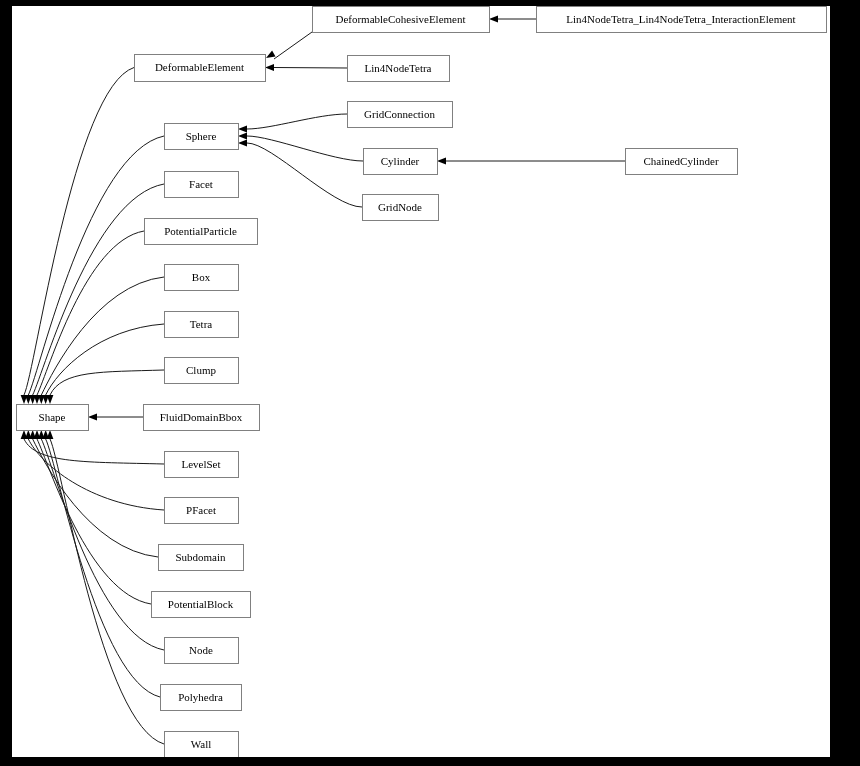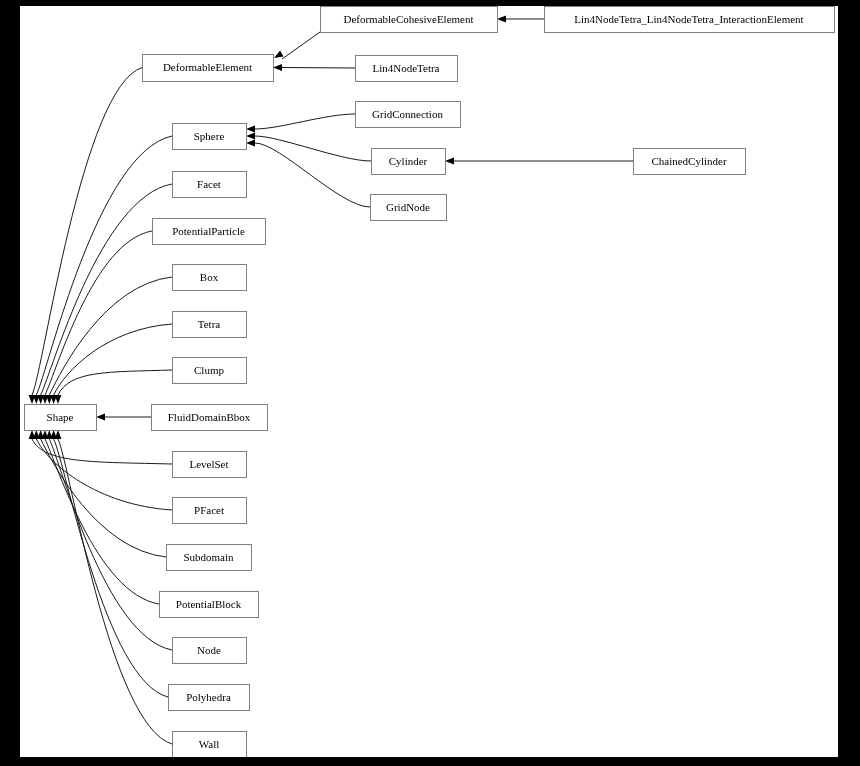--- a/index.html
+++ b/index.html
@@ -15,21 +15,21 @@
   }
   #frame {
     position: absolute;
     left: 0; top: 0;
     width: 860px;
     height: 766px;
     background: #000000;
   }
   #canvas {
     position: absolute;
-    left: 20px;
+    left: 12px;
     top: 6px;
     width: 818px;
     height: 751px;
     background: #ffffff;
   }
   svg#diagram {
     display: block;
     width: 818px;
     height: 751px;
   }

